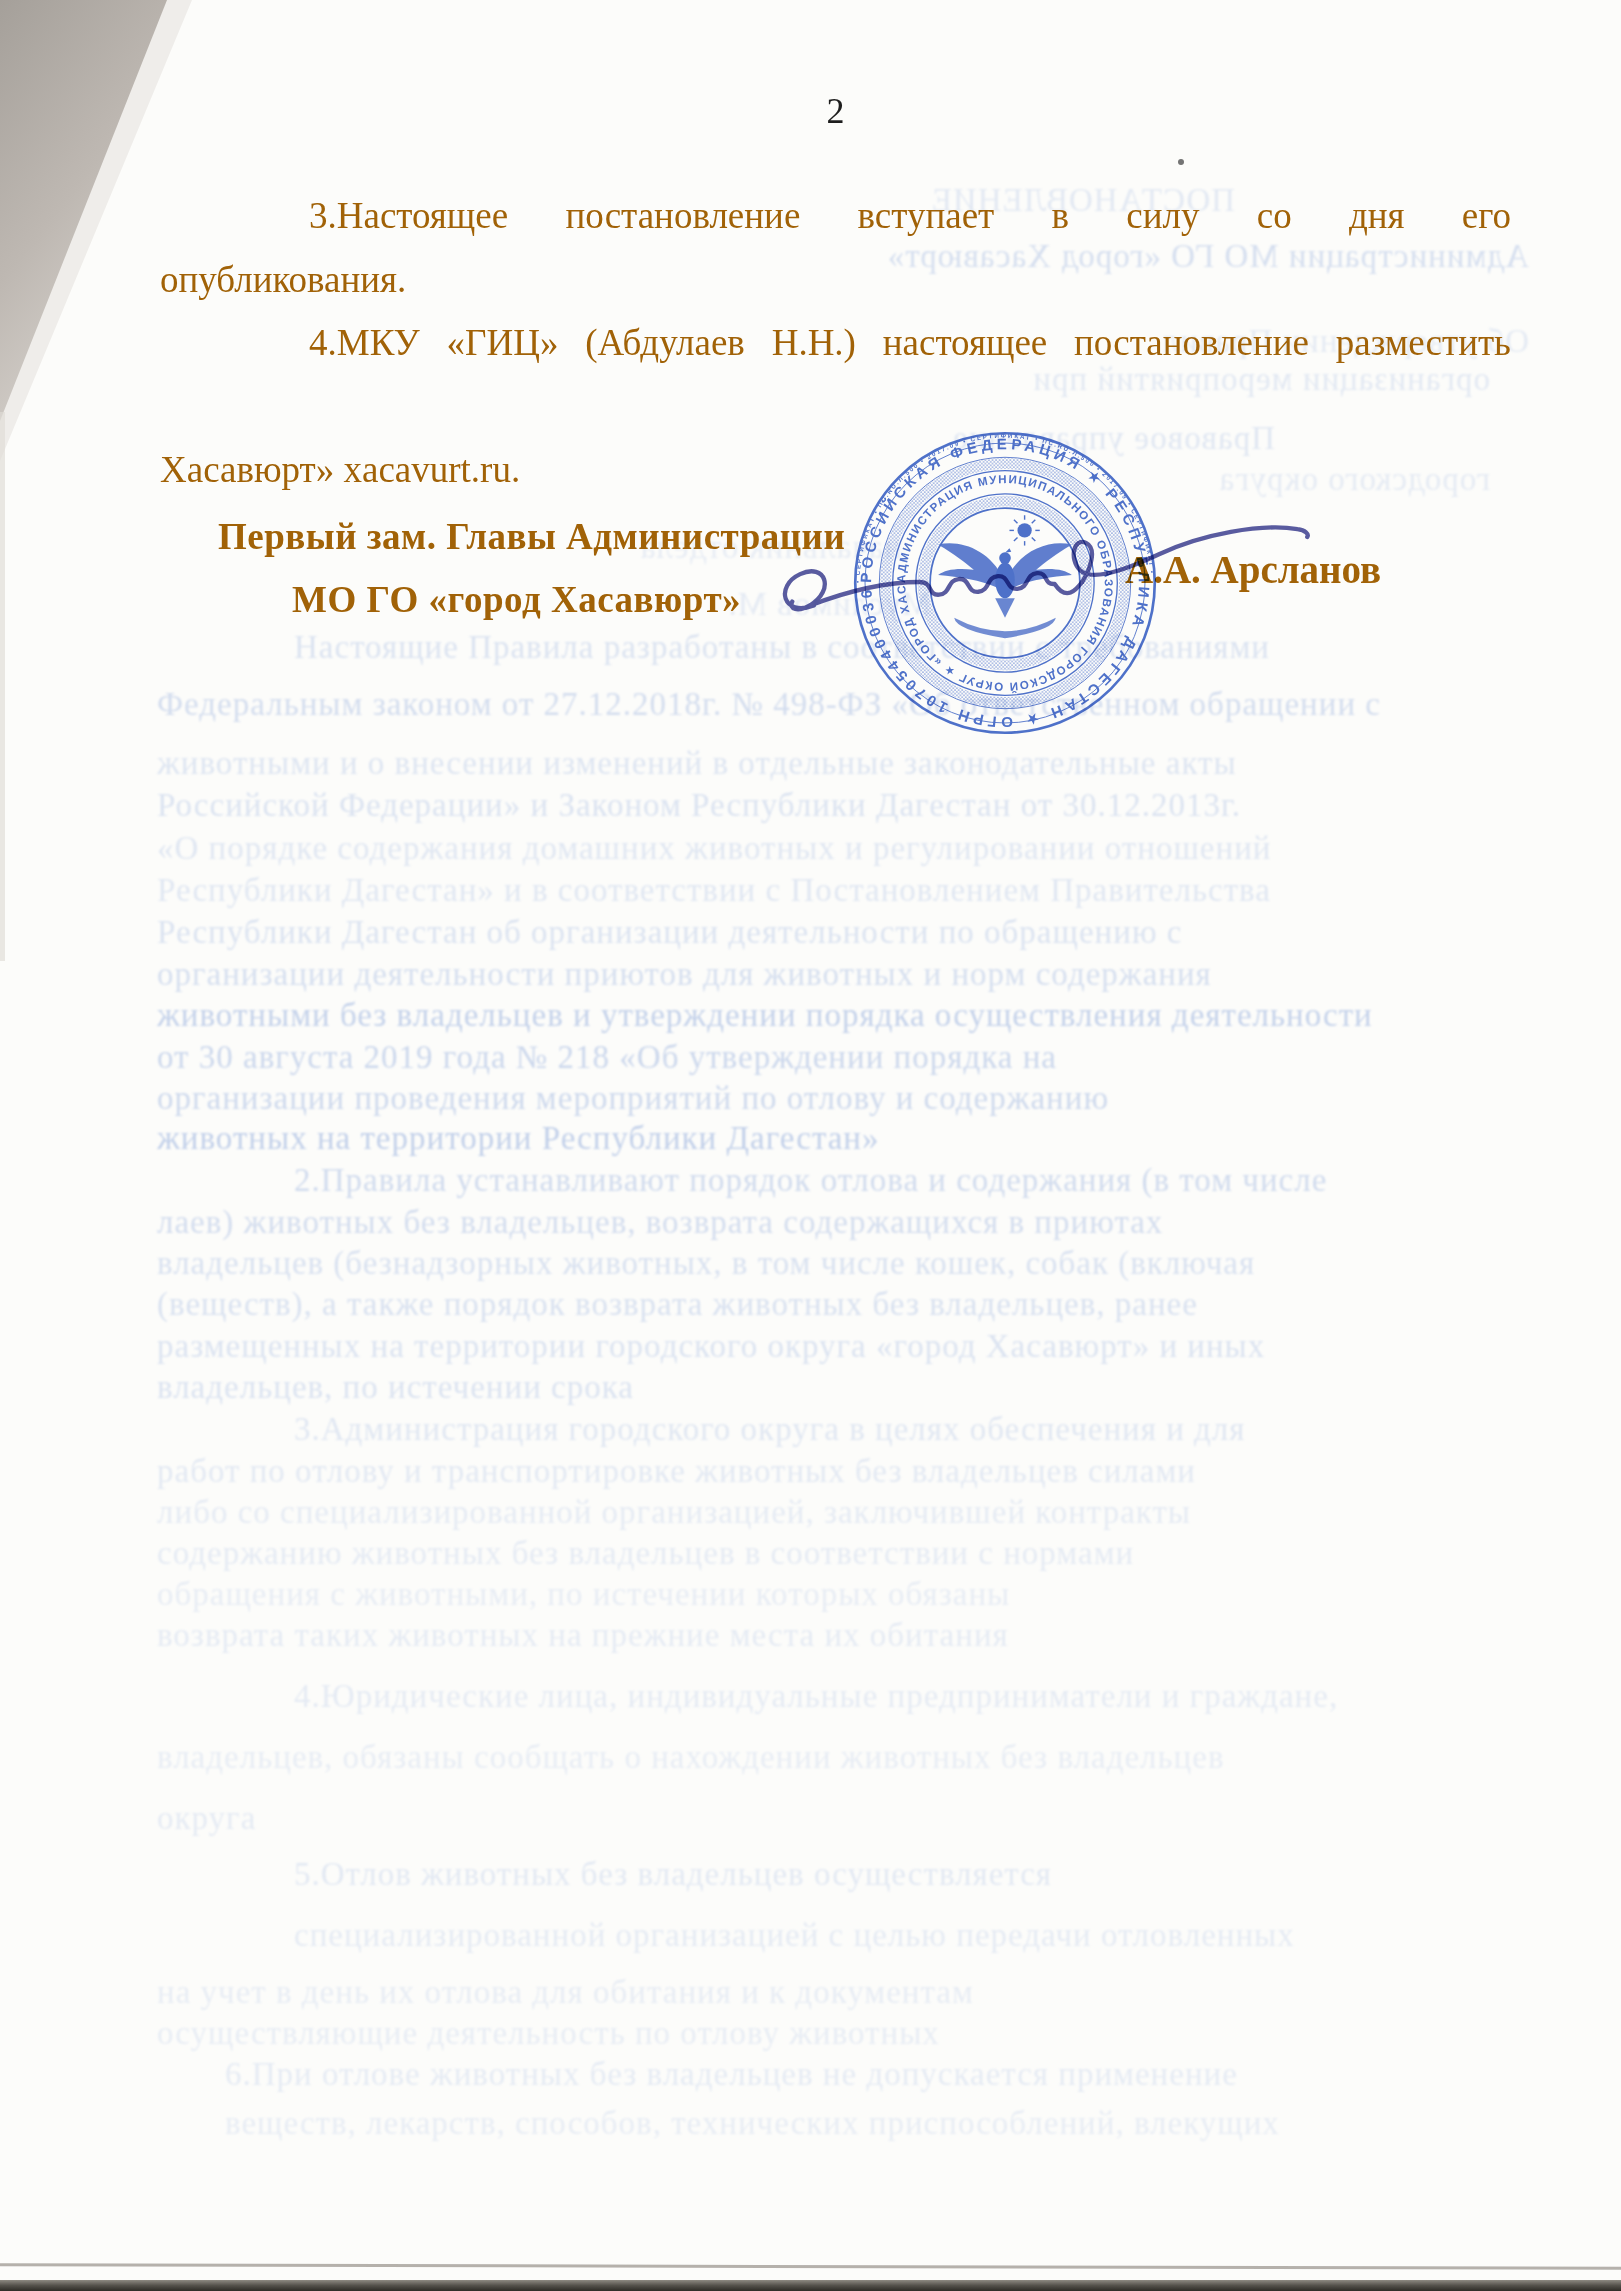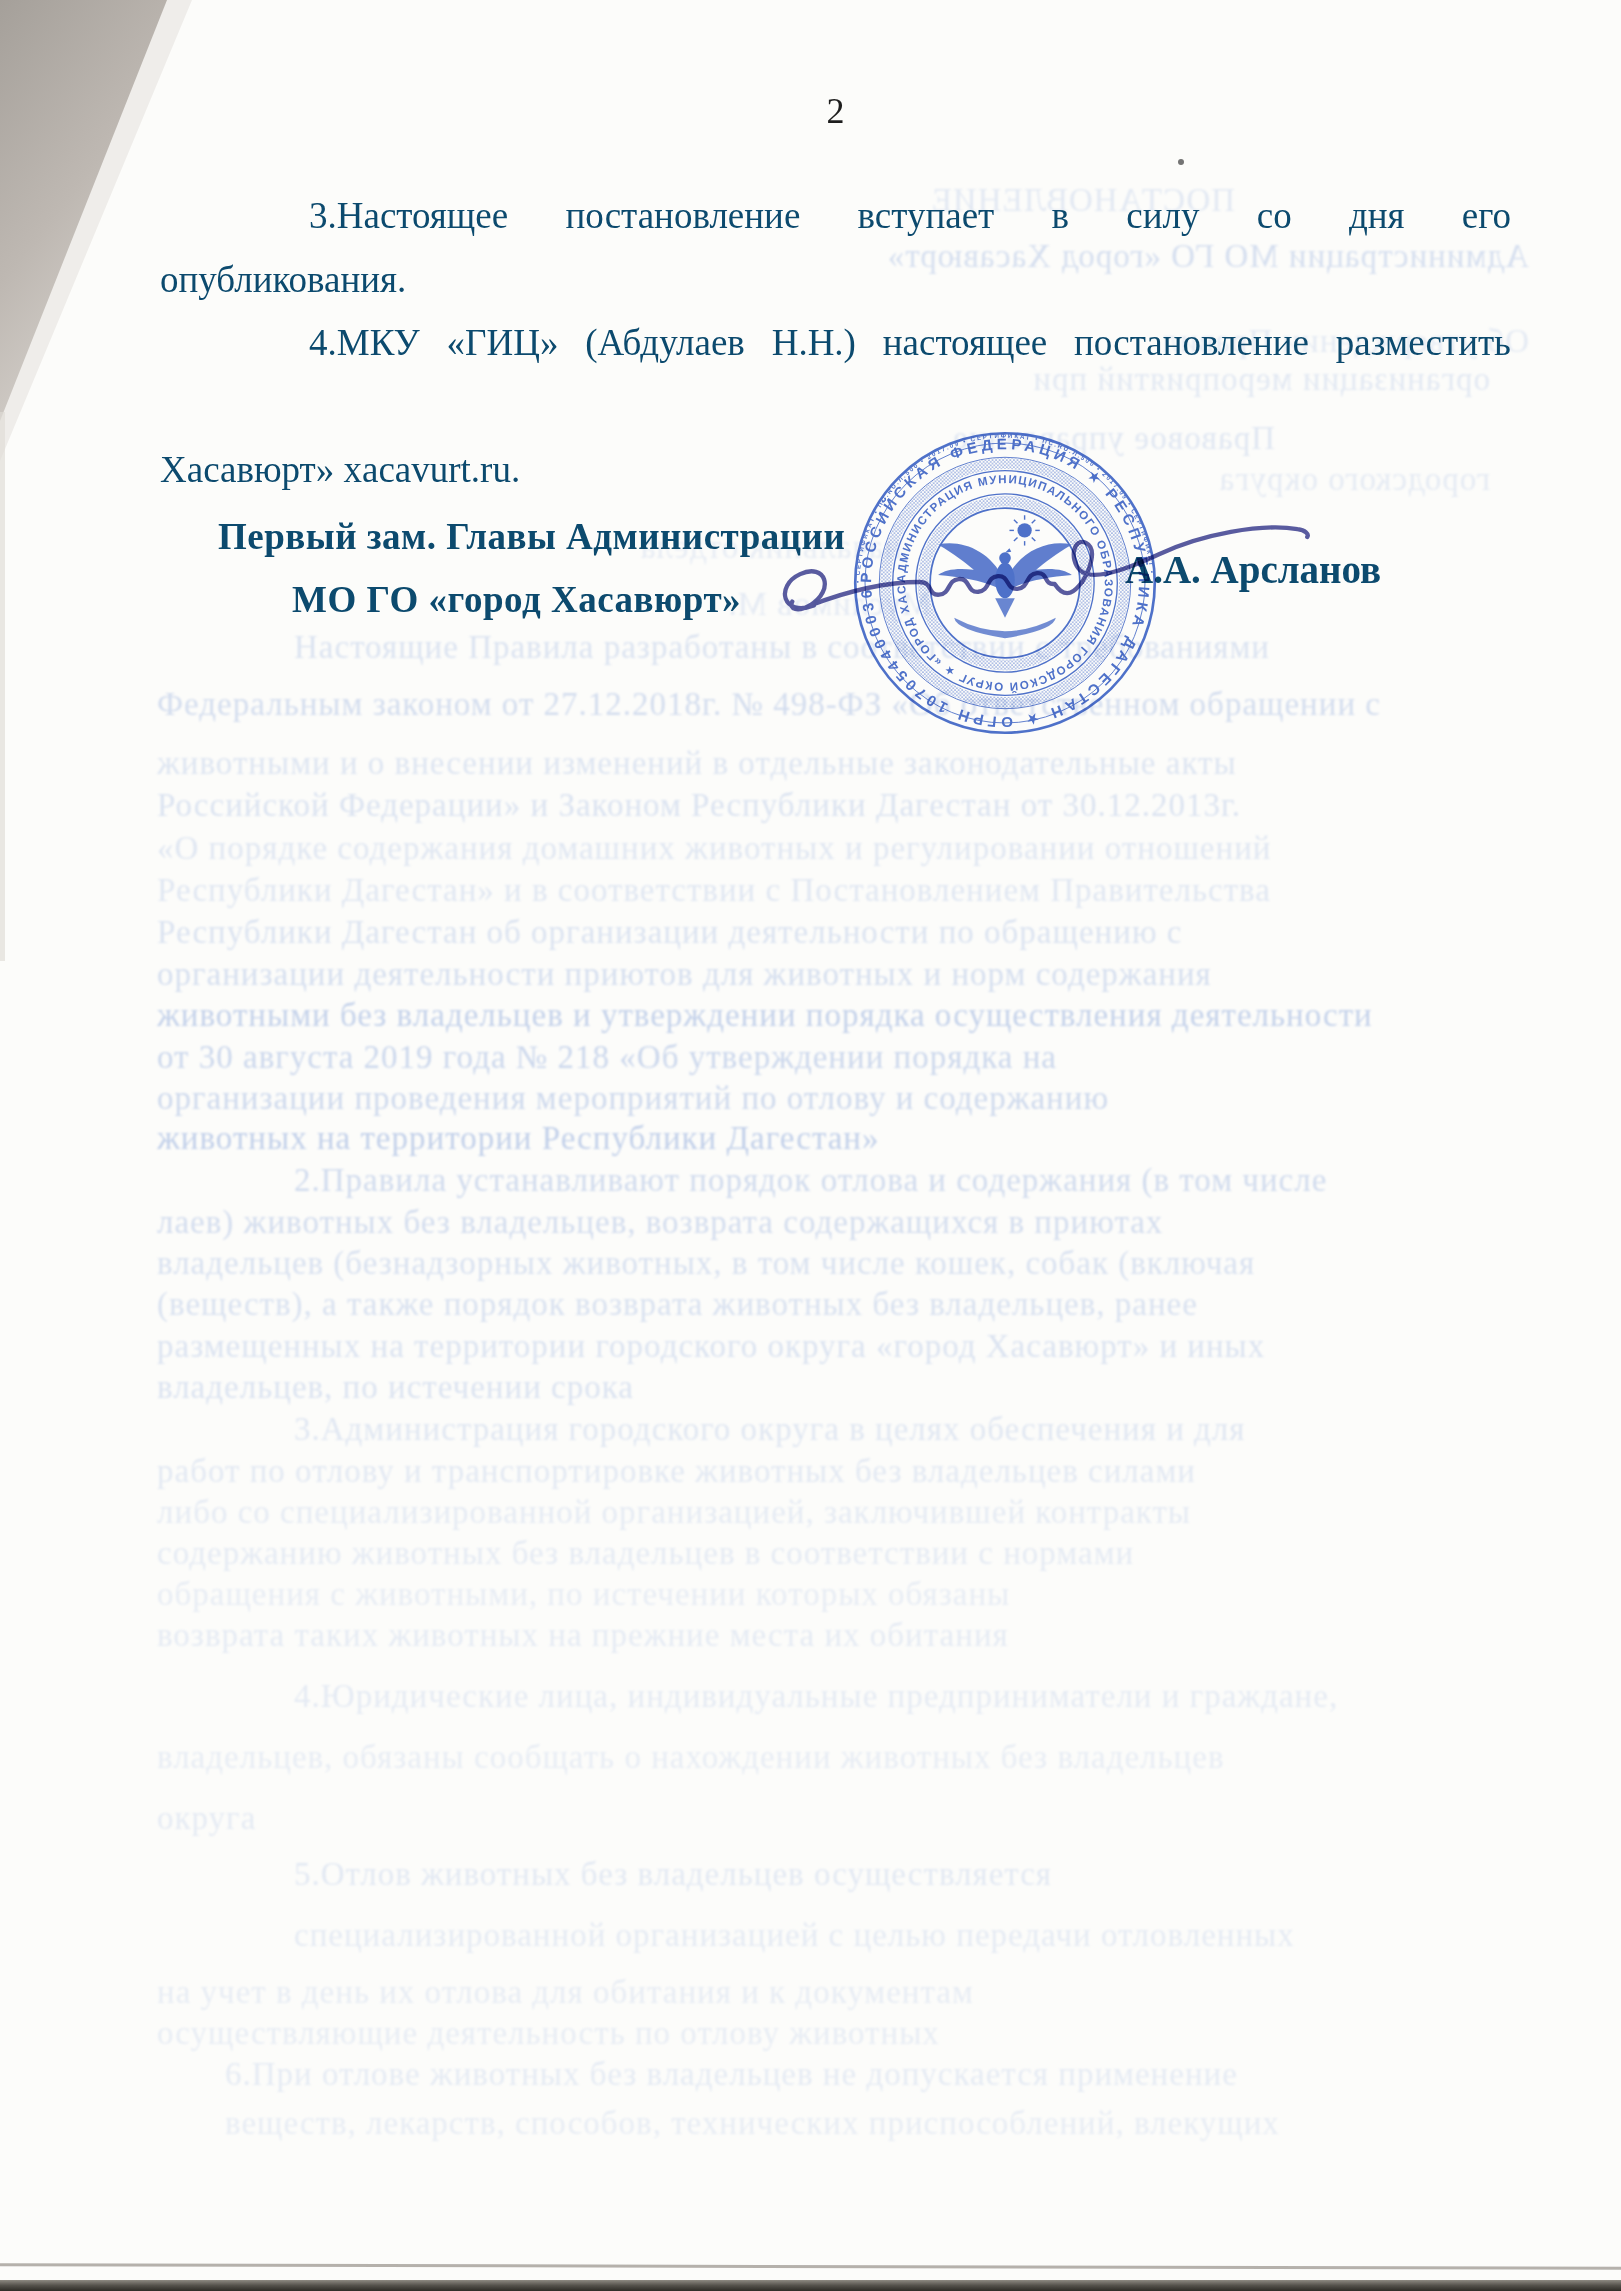--- a/index.html
+++ b/index.html
@@ -10,21 +10,21 @@
     background:linear-gradient(128deg,#a5a09a 0%,#beb8b2 38%,#d8d4cf 70%,#e7e4e0 100%);
     clip-path:polygon(0 0,167px 0,0 421px);}
   .corner-fold-edge{position:absolute;left:0;top:0;width:225px;height:461px;z-index:5;
     background:#efedea;clip-path:polygon(0 0,192px 0,0 461px);}
   .left-edge-line{position:absolute;left:0;top:412px;width:4.9px;height:549px;background:#dedbd6;opacity:.65;z-index:6;}
   .bottom-edge{position:absolute;left:0;bottom:0;width:1621px;height:29px;z-index:6;}
   .bottom-edge .thin{position:absolute;left:0;top:2px;width:100%;height:2.9px;background:#a29e97;opacity:.8;transform:rotate(0.12deg);}
   .bottom-edge .dark{position:absolute;left:0;bottom:0;width:100%;height:11.8px;
     background:linear-gradient(180deg,#8d8981 0%,#55524c 45%,#26241f 100%);}
   
-  .typed{position:absolute;color:#0c4a6e;font-size:37px;line-height:1.2;white-space:nowrap;z-index:2;font-family:Liberation Serif, serif;}
+  .typed{position:absolute;color:#a16207;font-size:37px;line-height:1.2;white-space:nowrap;z-index:2;font-family:Liberation Serif, serif;}
   .just{text-align:justify;text-align-last:justify;white-space:normal;}
   .pagenum{position:absolute;left:160px;top:90px;width:1351px;text-align:center;color:#1d1d1d;
            font-size:36px;z-index:2;}
   .sig-title{font-weight:bold;letter-spacing:0.5px;}
   .signer{font-weight:bold;}
   
   #bleed-layer{position:absolute;left:0;top:0;width:100%;height:100%;z-index:1;}
   .bleed{position:absolute;font-family:"Liberation Serif","DejaVu Serif",serif;font-size:33px;
          white-space:nowrap;overflow:hidden;filter:blur(1.1px);letter-spacing:1px;}
   .bleed.mirror{transform:scaleX(-1);}

